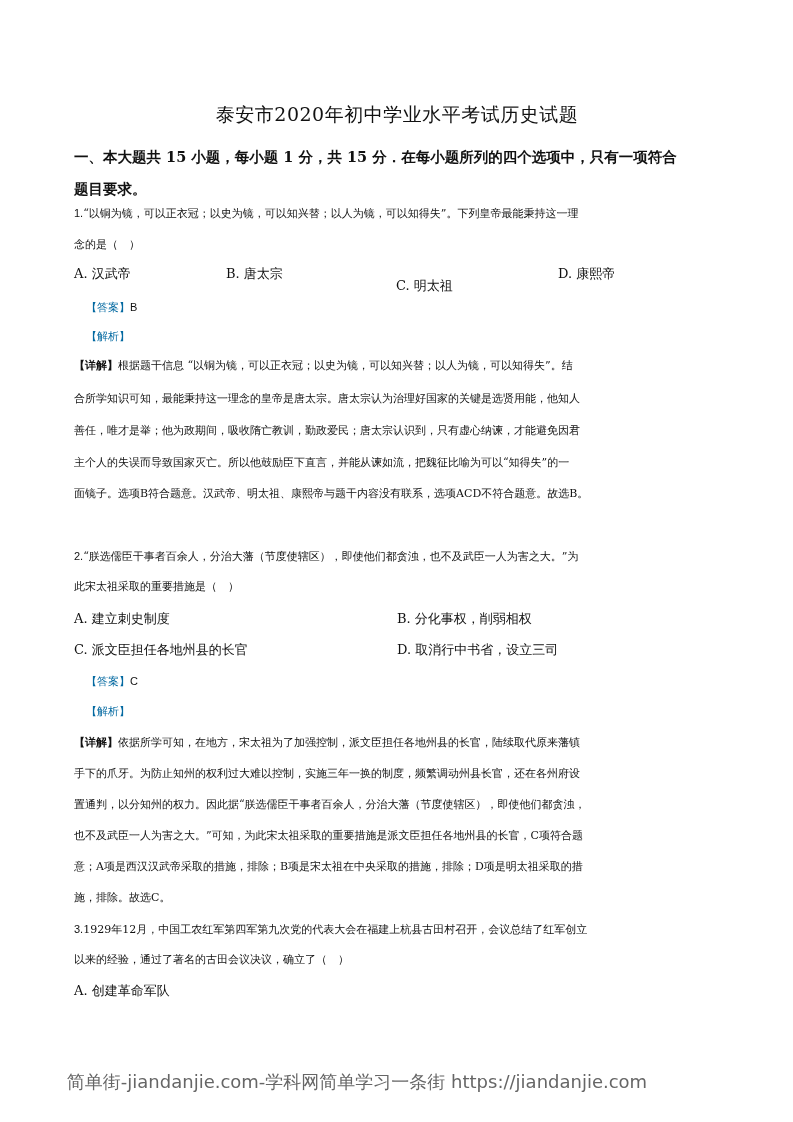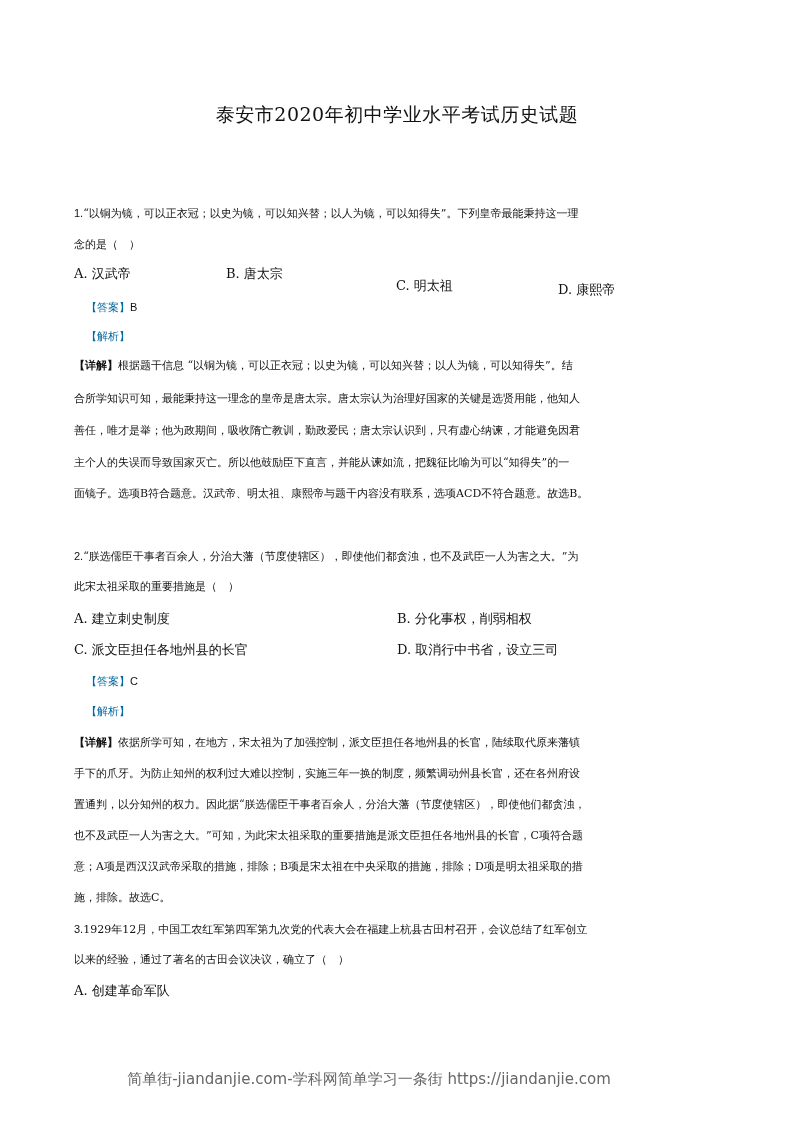--- a/index.html
+++ b/index.html
@@ -10,40 +10,42 @@
              font-size: 19px; font-weight: normal; letter-spacing: 0.5px; }
     .section { position: absolute; left: 0; top: 141px; width: 646px; font-size: 14.5px;
                font-weight: bold; line-height: 32px; }
     .line { position: absolute; left: 0; font-size: 11px; white-space: nowrap; line-height: 18px; }
     .label-blue { color: #0369a1; font-family: Liberation Mono, monospace; margin-left: 12px; }
     .ans-val { font-family: "Liberation Sans", sans-serif; }
     .opt { position: absolute; font-size: 13px; white-space: nowrap; line-height: 18px; }
     .sans { font-family: "Liberation Sans", "DejaVu Sans", sans-serif; }
     .bracket { font-weight: bold; }
     .footer { position: absolute; left: 0; top: 1070px; width: 714px; text-align: center;
-              font-size: 15px; color: #666; font-family: "DejaVu Sans", "Liberation Sans", sans-serif; margin-left: 12px; }
+              font-size: 18px; color: #666; font-family: "DejaVu Sans", "Liberation Sans", sans-serif; }
   </style>
 </head>
 <body>
 
 <div class="page">
   <div class="title">泰安市2020年初中学业水平考试历史试题</div>
 
   <div class="section">
+    <div>一、本大题共 15 小题，每小题 1 分，共 15 分．在每小题所列的四个选项中，只有一项符合</div>
+    <div>题目要求。</div>
   </div>
 
   <div>
     <div class="line" style="top:204px;">
       <span class="sans">1.</span><span>“以铜为镜，可以正衣冠；以史为镜，可以知兴替；以人为镜，可以知得失”。下列皇帝最能秉持这一理</span>
     </div>
     <div class="line" style="top:236px;">念的是（　）</div>
     <div class="opt" style="left:0;top:265px;">A.  汉武帝</div>
     <div class="opt" style="left:152px;top:265px;text-align:center;">B.  唐太宗</div>
     <div class="opt" style="left:322px;top:277px;">C.  明太祖</div>
-    <div class="opt" style="left:484px;top:265px;margin-top:16px;">D.  康熙帝</div>
+    <div class="opt" style="left:484px;top:265px;">D.  康熙帝</div>
     <div class="line" style="top:298px;">
       <span class="label-blue">【答案】</span><span class="ans-val">B</span>
     </div>
     <div class="line label-blue" style="top:328px;">【解析】</div>
     <div class="line" style="top:357px;">
       <span class="bracket">【详解】</span><span>根据题干信息  “以铜为镜，可以正衣冠；以史为镜，可以知兴替；以人为镜，可以知得失”。结</span>
     </div>
     <div class="line" style="top:390px;">合所学知识可知，最能秉持这一理念的皇帝是唐太宗。唐太宗认为治理好国家的关键是选贤用能，他知人</div>
     <div class="line" style="top:422px;">善任，唯才是举；他为政期间，吸收隋亡教训，勤政爱民；唐太宗认识到，只有虚心纳谏，才能避免因君</div>
     <div class="line" style="top:454px;">主个人的失误而导致国家灭亡。所以他鼓励臣下直言，并能从谏如流，把魏征比喻为可以“知得失”的一</div>

